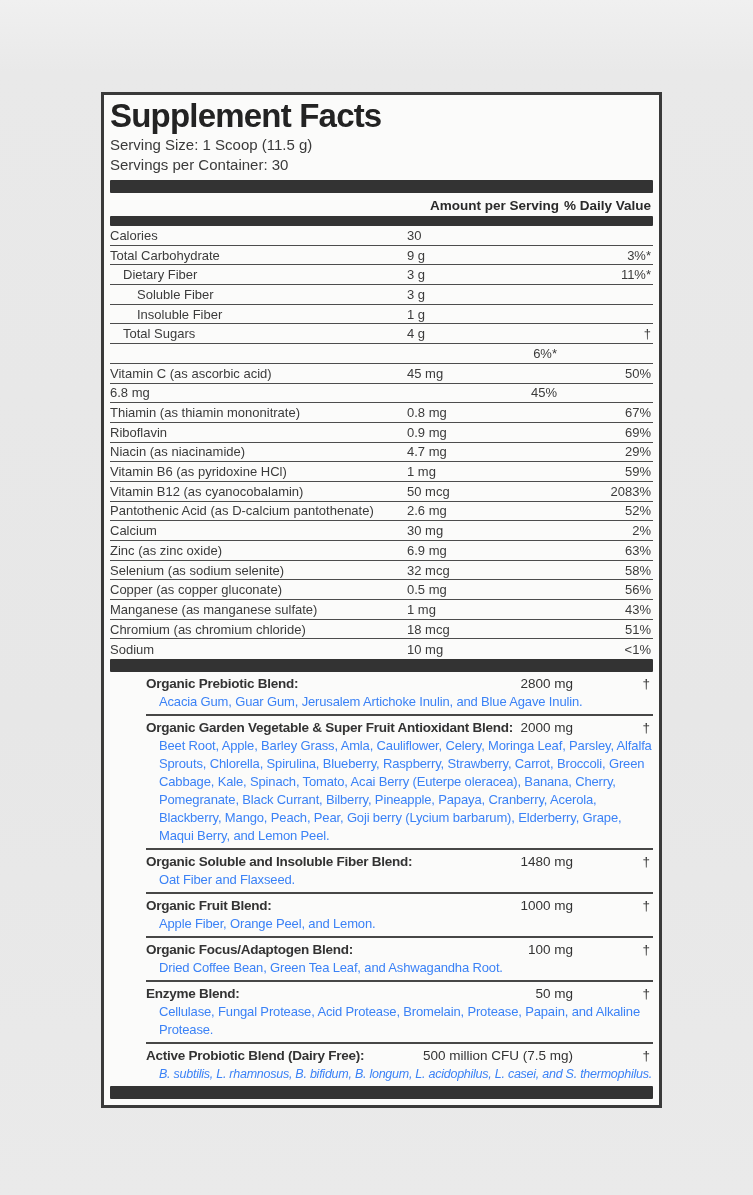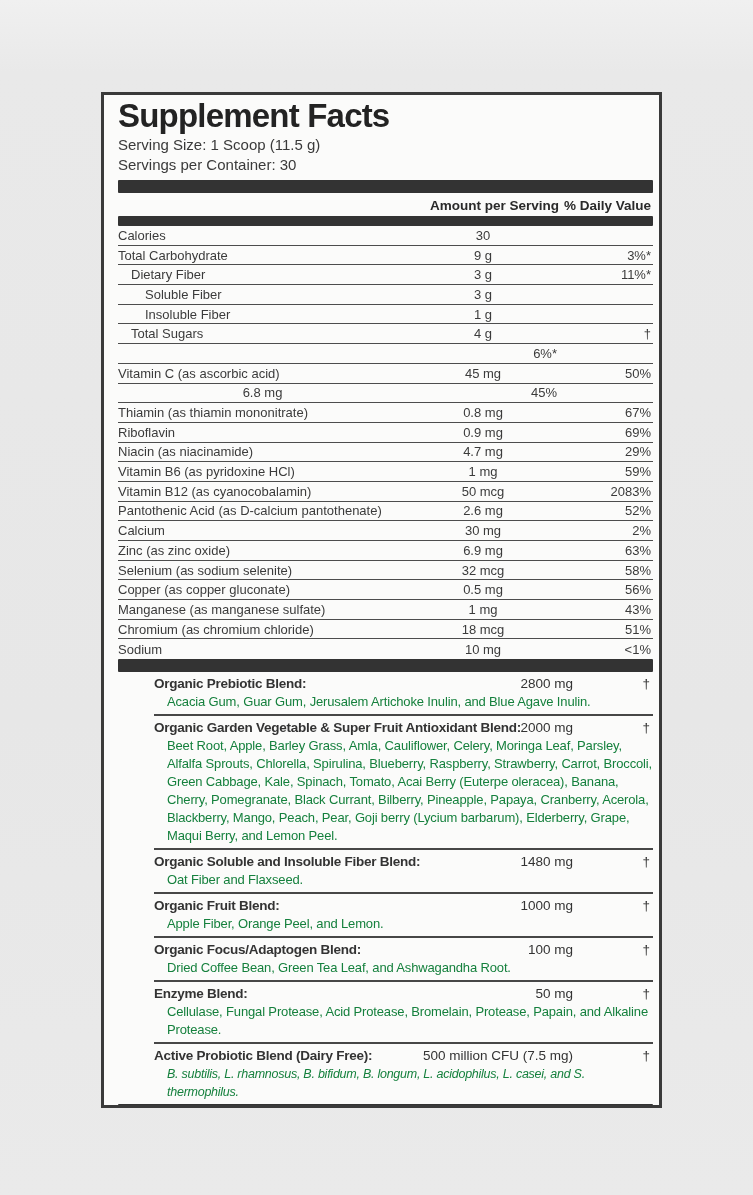--- a/index.html
+++ b/index.html
@@ -10,21 +10,21 @@
     color:#2d2d2d;
     position:relative;
     overflow:hidden;
   }
   .label{
     position:absolute;left:101px;top:92px;
     width:561px;height:1016px;
     box-sizing:border-box;
     background:#fbfbfa;
     border:3px solid #3a3a3a;
-    padding:2px 6px 0 14px;
+    padding:2px 6px 0 6px;
     overflow:hidden;
     filter:blur(0.3px);
   }
   .title{
     font-size:33px;font-weight:800;letter-spacing:-0.8px;
     line-height:36px;margin:1px 0 1px 0;color:#232323;
   }
   .serving{font-size:15px;line-height:20px;color:#3a3a3a;}
   .bar{background:#333333;border-radius:1px;}
   .bar-1{height:13px;margin-top:5px;}
@@ -45,39 +45,39 @@
     align-items:center;
     box-sizing:border-box;
     height:19.7px;
     border-bottom:1px solid #4d4d4d;
     font-size:13px;color:#3b3b3b;
   }
   .n-row:last-child{border-bottom:none;}
   .n-name{white-space:nowrap;overflow:visible;}
   .n-name.ind1{padding-left:13px;}
   .n-name.ind2{padding-left:27px;}
-  .n-amt{text-align:center;white-space:nowrap;}
+  .n-amt{text-align:left;white-space:nowrap;}
   .n-dv{text-align:right;padding-right:2px;white-space:nowrap;}
   .blends{}
   .blend{
     border-bottom:2px solid #474747;
     padding:3px 0 2px 0;
     margin-left:36px;
   }
   .blend:last-child{border-bottom:none;}
   .b-head{
     display:grid;grid-template-columns:minmax(0,1fr) max-content 80px;
     font-size:13.5px;line-height:18px;color:#333;
   }
   .b-name{font-weight:700;letter-spacing:-0.25px;white-space:nowrap;}
   .b-amt{text-align:right;white-space:nowrap;padding-left:8px;}
   .b-dv{text-align:right;padding-right:3px;}
   .b-ing{
     margin:0;padding:0 0 1px 13px;
-    font-size:13px;line-height:18px;letter-spacing:-0.15px;color:#15803d;
+    font-size:13px;line-height:18px;letter-spacing:-0.15px;color:#3b82f6;
   }
   .b-ing.italic{font-style:italic;font-size:12.5px;letter-spacing:-0.25px;}
   .footnotes{padding:6px 0 0 2px;font-size:13px;line-height:19.5px;color:#3a3a3a;}
   .footnote{white-space:nowrap;}
 </style>
 </head>
 <body>
 
 <div class="label">
   <div class="title">Supplement Facts</div>

